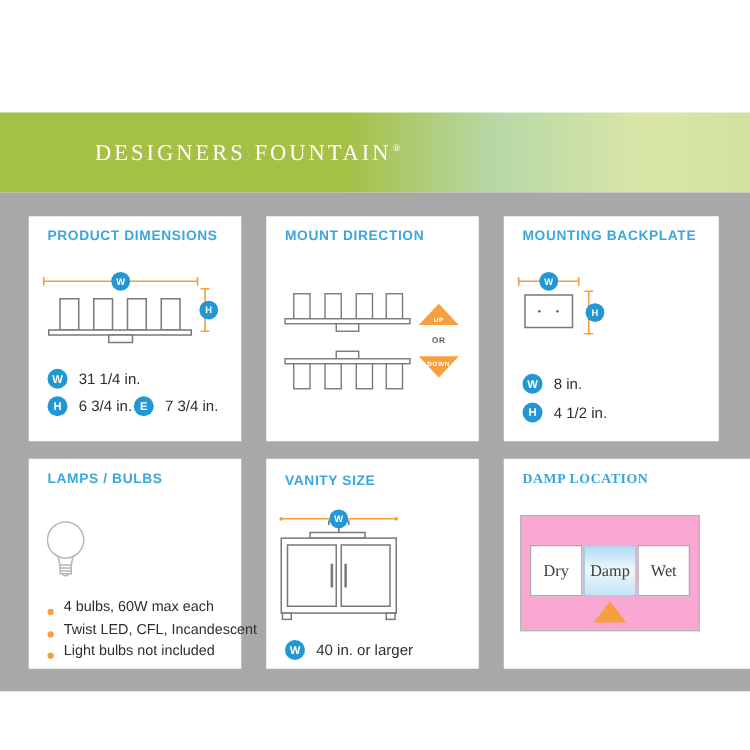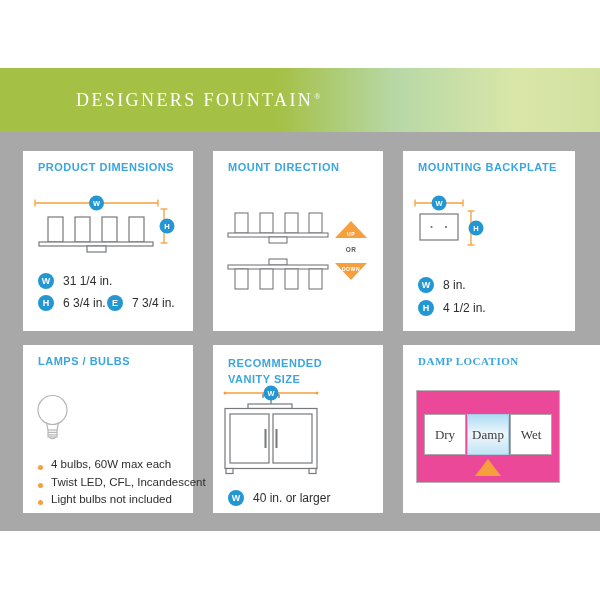--- a/index.html
+++ b/index.html
@@ -1,19 +1,19 @@
 <!DOCTYPE html>
 <html style="--green_a: #a4c045; --green_b: #b7d8a6; --green_c: #d9e6a8; --green_d: #d2e1a0; --gray_bg: #a8a8a8; --title_blue: #3aa6df; --badge_blue: #2397d4; --orange: #f5a03c; --ink: #2e2e2e; --stroke_gray: #77787b; --bulb_gray: #b5b6b8;"><head>
 <meta charset="utf-8">
 <style>
   * { margin:0; padding:0; box-sizing:border-box; }
   html,body { width:600px; height:600px; background:#ffffff; }
   body { font-family:"Liberation Sans", sans-serif; position:relative; overflow:hidden; }
 
-  .page { position:absolute; inset:0; background:#ffffff; }
+  .page { position:absolute; inset:0; background:#ffffff;margin-top:22px; }
 
   
   .header-bar {
     position:absolute; left:0; top:68px; width:600px; height:64px;
     background:linear-gradient(90deg, var(--green_a) 0%, var(--green_a) 46%,
                var(--green_b) 66%, var(--green_c) 86%, var(--green_d) 100%);
   }
   .logo-wrap { position:absolute; left:27px; top:78px; width:44px; height:44px; }
   .brand {
     position:absolute; left:76px; top:0; height:64px; display:flex; align-items:center;
@@ -51,21 +51,21 @@
     display:flex; align-items:center; justify-content:center; flex:0 0 auto;
   }
 
   
   .bullet-row { position:absolute; display:flex; align-items:flex-end; gap:8px;
                 font-size:11.5px; color:var(--ink); white-space:nowrap; }
   .bullet-dot { width:5px; height:5px; border-radius:50%; background:var(--orange); flex:0 0 auto; }
 
   
   .damp-outer { position:absolute; left:13px; top:45px; width:144px; height:93px;
-                border:1px solid #b6b6b6; background:#ec4899; }
+                border:1px solid #b6b6b6; background:#f9a8d4; }
   .damp-row { display:flex; gap:1px; justify-content:center; margin-top:23px; }
   .damp-opt { width:42px; height:41px; border:1px solid #a9a9a9; background:#ffffff;
               display:flex; align-items:center; justify-content:center;
               font-size:13px; color:#3c3c3c; }
   .damp-opt.selected {
     border:1px solid #a5cee6;
     background:linear-gradient(180deg,#aedcf4 0%, #eef7fc 48%, #c3e4f5 100%);
   }
   .damp-triangle { position:absolute; left:50%; transform:translateX(-50%); bottom:6px;
                    width:0; height:0; border-left:13px solid transparent;
@@ -213,21 +213,20 @@
       <span>Twist LED, CFL, Incandescent</span>
     </div>
     <div class="bullet-row" style="left:15px; top:148px;">
       <span class="bullet-dot"></span>
       <span>Light bulbs not included</span>
     </div>
   </div>
 
   <div class="card card-5">
     <div class="card-title">
-      <span class="line">RECOMMENDED</span>
       <span class="line">VANITY SIZE</span>
     </div>
     <svg class="diagram" viewBox="0 0 170 168">
       <g stroke="#f5a03c" stroke-width="1.3">
         <line x1="12" y1="48" x2="104" y2="48"></line>
       </g>
       <circle cx="12" cy="48" r="1.5" fill="#f5a03c"></circle>
       <circle cx="104" cy="48" r="1.5" fill="#f5a03c"></circle>
       <g fill="none" stroke="#77787b" stroke-width="1.3">
         <path d="M50,53 V50 H66 V53"></path>

